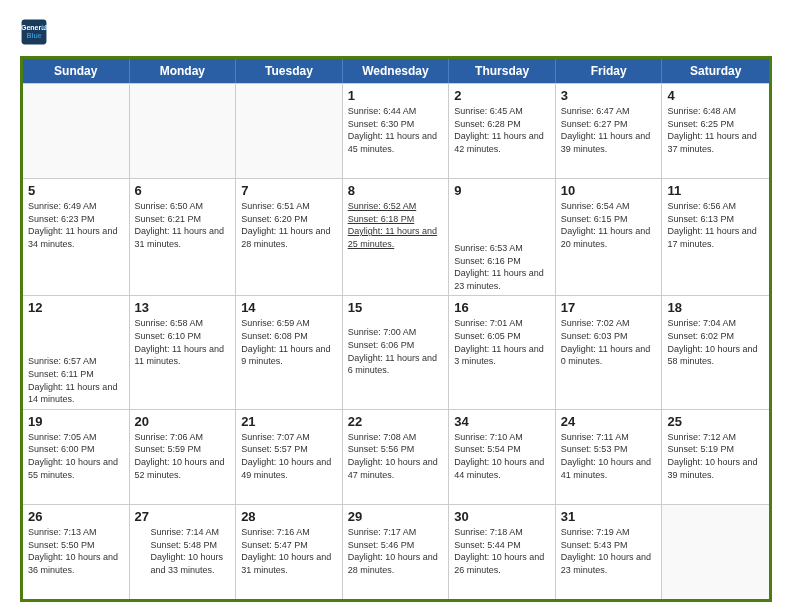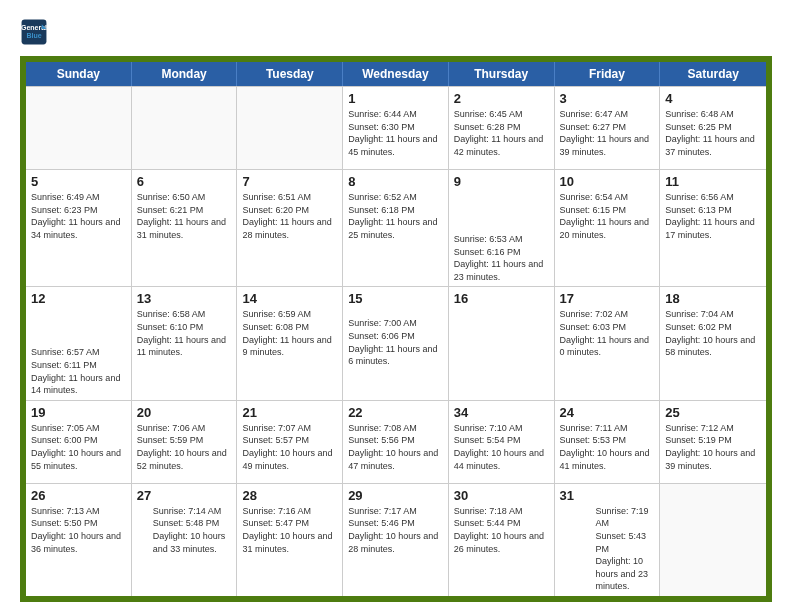--- a/index.html
+++ b/index.html
@@ -41,21 +41,21 @@
       color: #222;
     }
     .subtitle {
       font-size: 15px;
       color: #444;
     }
     .calendar {
       flex: 1;
       display: flex;
       flex-direction: column;
-      border: 6px solid #4d7c0f;
+      border: 3px solid #4d7c0f;
     }
     .cal-header {
       display: grid;
       grid-template-columns: repeat(7, 1fr);
       background: #2a5fa5;
     }
     .cal-header-cell {
       color: #fff;
       font-size: 12px;
       font-weight: bold;
@@ -171,21 +171,21 @@
 Daylight: 11 hours and 31 minutes.</div>
           </div>
           <div class="cal-cell">
             <div class="day-num">7</div>
             <div class="cell-text" style="white-space: pre-line;">Sunrise: 6:51 AM
 Sunset: 6:20 PM
 Daylight: 11 hours and 28 minutes.</div>
           </div>
           <div class="cal-cell">
             <div class="day-num">8</div>
-            <div class="cell-text" style="white-space: pre-line;">Sunrise: 6:52 AM
+            <div class="cell-text" style="white-space: pre-line; text-decoration: underline;">Sunrise: 6:52 AM
 Sunset: 6:18 PM
 Daylight: 11 hours and 25 minutes.</div>
           </div>
           <div class="cal-cell">
             <div class="day-num">9</div>
             <div class="cell-text" style="white-space: pre-line; margin-top: 44px;">Sunrise: 6:53 AM
 Sunset: 6:16 PM
 Daylight: 11 hours and 23 minutes.</div>
           </div>
           <div class="cal-cell">
@@ -221,20 +221,23 @@
 Daylight: 11 hours and 9 minutes.</div>
           </div>
           <div class="cal-cell">
             <div class="day-num">15</div>
             <div class="cell-text" style="white-space: pre-line; margin-top: 11px;">Sunrise: 7:00 AM
 Sunset: 6:06 PM
 Daylight: 11 hours and 6 minutes.</div>
           </div>
           <div class="cal-cell">
             <div class="day-num">16</div>
+            <div class="cell-text" style="white-space: pre-line;">Sunrise: 7:01 AM
+Sunset: 6:05 PM
+Daylight: 11 hours and 3 minutes.</div>
           </div>
           <div class="cal-cell">
             <div class="day-num">17</div>
             <div class="cell-text" style="white-space: pre-line;">Sunrise: 7:02 AM
 Sunset: 6:03 PM
 Daylight: 11 hours and 0 minutes.</div>
           </div>
           <div class="cal-cell">
             <div class="day-num">18</div>
             <div class="cell-text" style="white-space: pre-line;">Sunrise: 7:04 AM
@@ -312,21 +315,21 @@
 Daylight: 10 hours and 28 minutes.</div>
           </div>
           <div class="cal-cell">
             <div class="day-num">30</div>
             <div class="cell-text" style="white-space: pre-line;">Sunrise: 7:18 AM
 Sunset: 5:44 PM
 Daylight: 10 hours and 26 minutes.</div>
           </div>
           <div class="cal-cell">
             <div class="day-num">31</div>
-            <div class="cell-text" style="white-space: pre-line; margin-left: 36px;">Sunrise: 7:19 AM
+            <div class="cell-text" style="white-space: pre-line;">Sunrise: 7:19 AM
 Sunset: 5:43 PM
 Daylight: 10 hours and 23 minutes.</div>
           </div>
           <div class="cal-cell empty"></div>
         </div>
       </div>
   </div>
 </div>
 
 </body></html>

